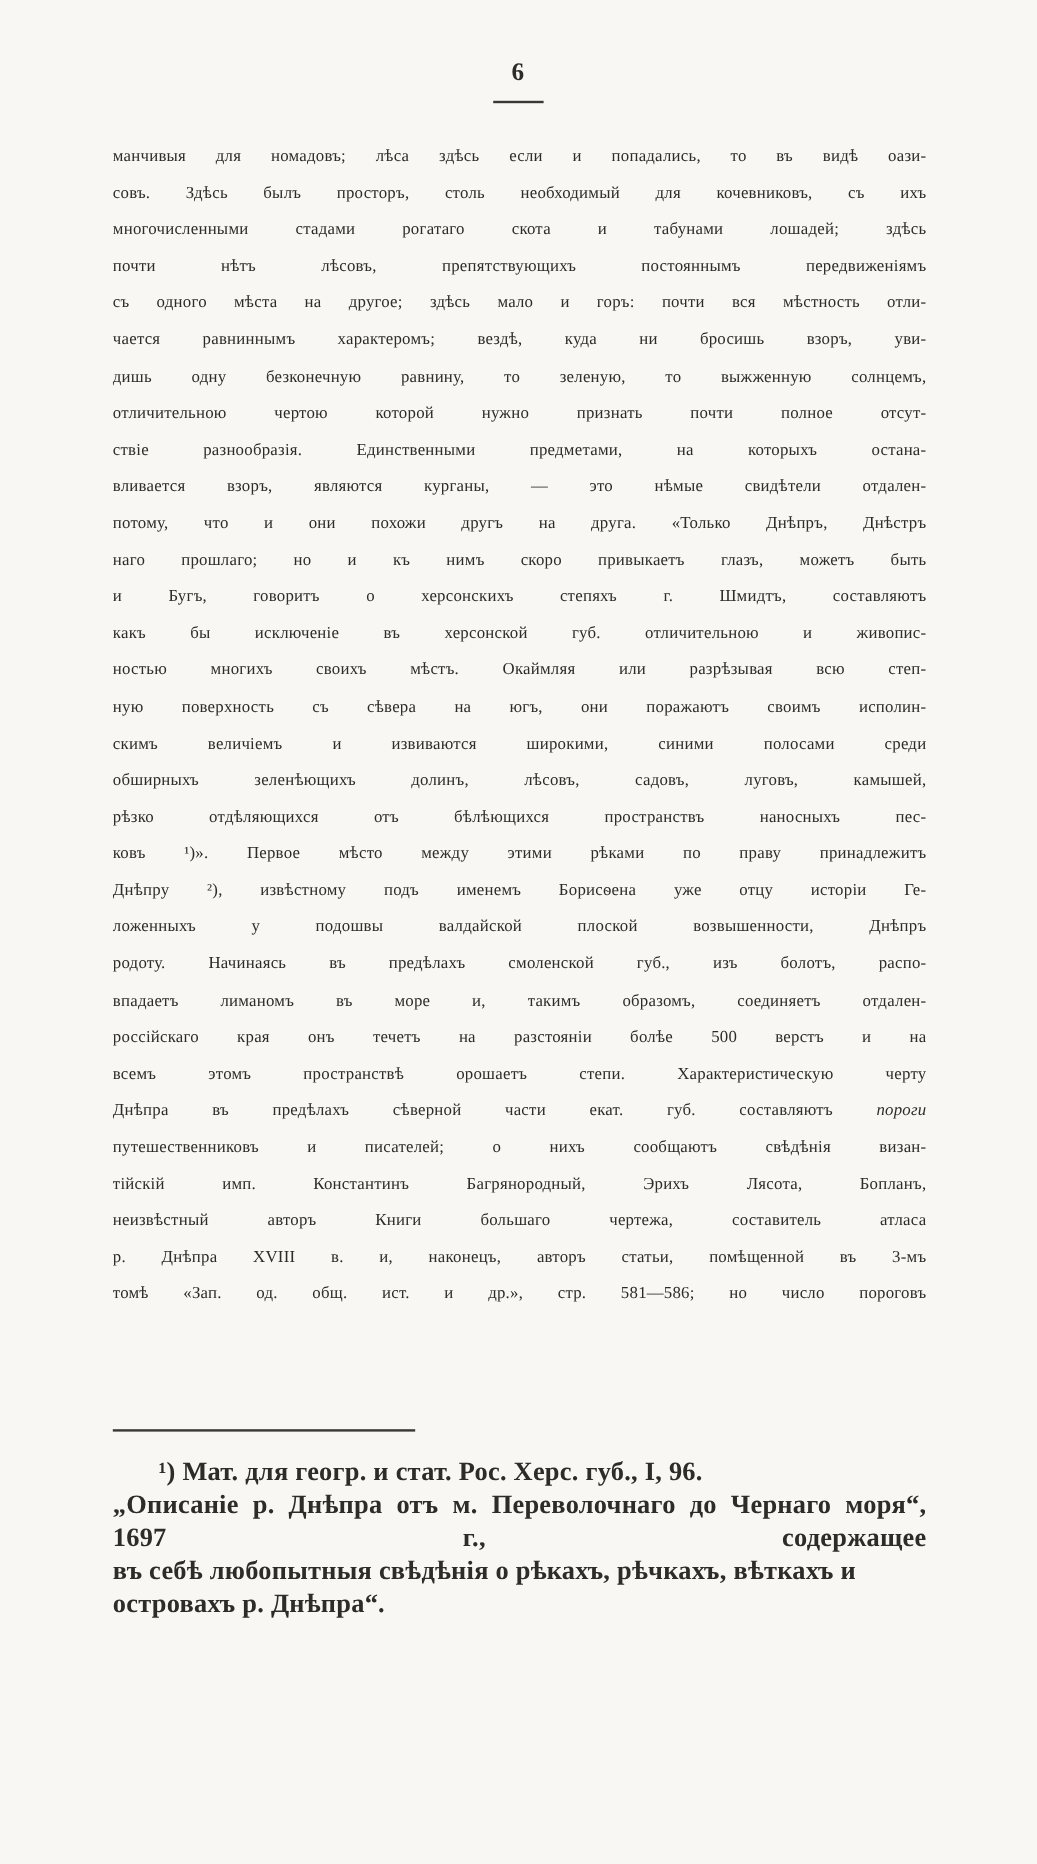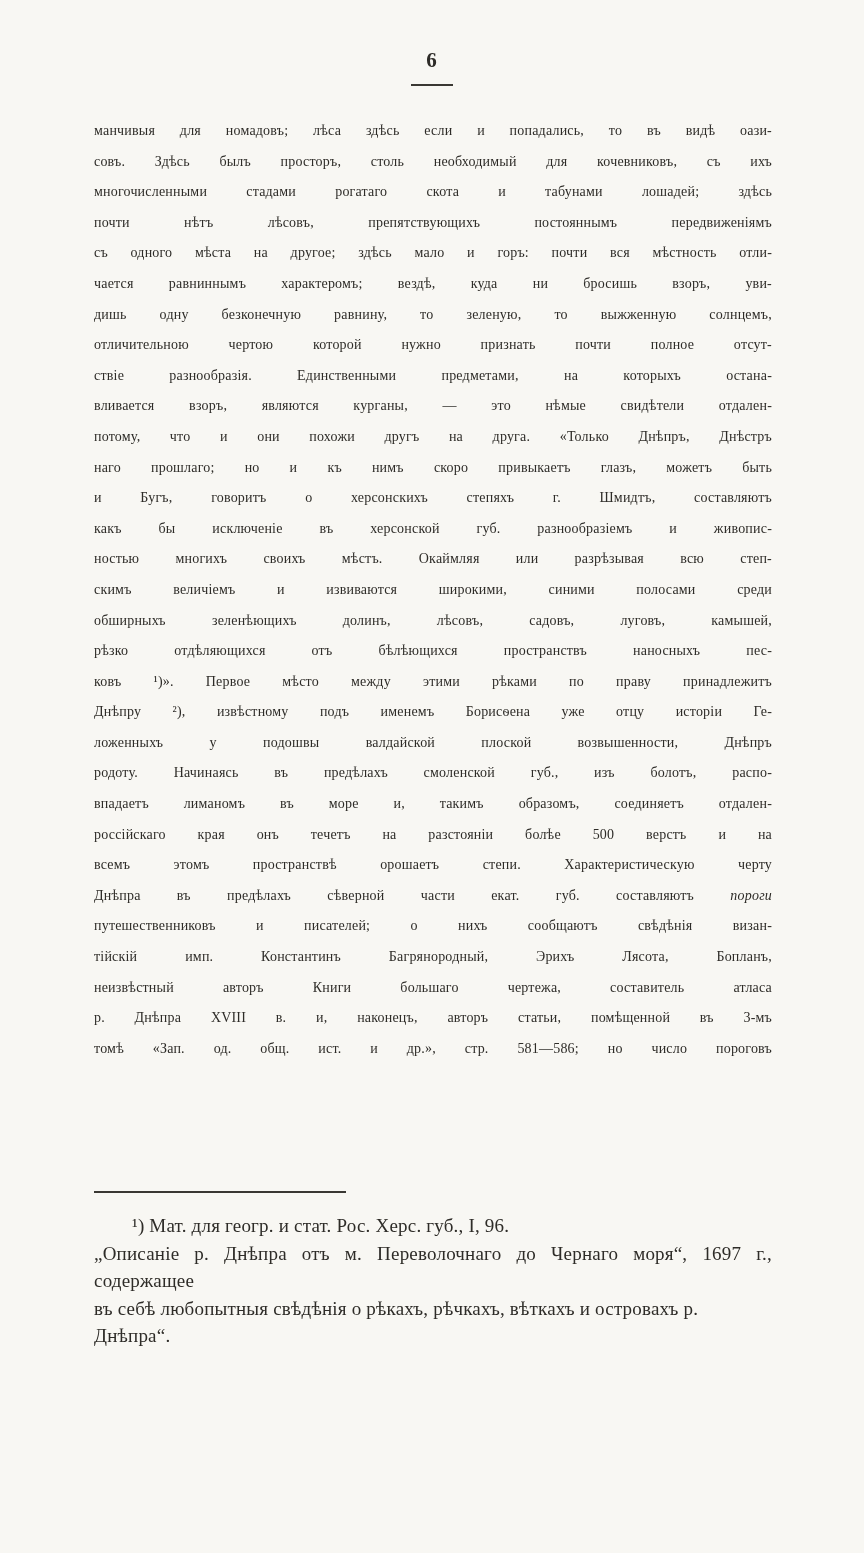--- a/index.html
+++ b/index.html
@@ -53,24 +53,25 @@
     top: 1191px; left: 94px;
     width: 252px; height: 2px;
     background: #3a3833;
   }
   .footnotes {
     position: absolute;
     top: 1212px; left: 94px;
     width: 678px;
   }
   .fn-line {
-    font-size: 19px;
+    font-size: 22px;
     line-height: 27.5px;
     letter-spacing: 0.2px;
     text-align: left;
+    font-weight: bold;
   }
   .fn-line.indent { text-indent: 38px; }
   .fn-line.just { text-align: justify; text-align-last: justify; }
 </style>
 </head>
 <body>
 
 <div class="sheet">
   <div class="page-number">6</div>
   <div class="page-rule"></div>
@@ -82,22 +83,23 @@
       <div class="body-line"><span>почти нѣтъ лѣсовъ, препятствующихъ постояннымъ передвиженіямъ</span></div>
       <div class="body-line"><span>съ одного мѣста на другое; здѣсь мало и горъ: почти вся мѣстность отли-</span></div>
       <div class="body-line"><span>чается равниннымъ характеромъ; вездѣ, куда ни бросишь взоръ, уви-</span></div>
       <div class="body-line"><span>дишь одну безконечную равнину, то зеленую, то выжженную солнцемъ,</span></div>
       <div class="body-line"><span>отличительною чертою которой нужно признать почти полное отсут-</span></div>
       <div class="body-line"><span>ствіе разнообразія. Единственными предметами, на которыхъ остана-</span></div>
       <div class="body-line"><span>вливается взоръ, являются курганы, — это нѣмые свидѣтели отдален-</span></div>
       <div class="body-line"><span>потому, что и они похожи другъ на друга. «Только Днѣпръ, Днѣстръ</span></div>
       <div class="body-line"><span>наго прошлаго; но и къ нимъ скоро привыкаетъ глазъ, можетъ быть</span></div>
       <div class="body-line"><span>и Бугъ, говоритъ о херсонскихъ степяхъ г. Шмидтъ, составляютъ</span></div>
-      <div class="body-line"><span>какъ бы исключеніе въ херсонской губ. разнообразіемъ и живопис-</span></div>
+      <div class="body-line"><span>какъ бы исключеніе въ херсонской губ. отличительною и живопис-</span></div>
       <div class="body-line"><span>ностью многихъ своихъ мѣстъ. Окаймляя или разрѣзывая всю степ-</span></div>
+      <div class="body-line"><span>ную поверхность съ сѣвера на югъ, они поражаютъ своимъ исполин-</span></div>
       <div class="body-line"><span>скимъ величіемъ и извиваются широкими, синими полосами среди</span></div>
       <div class="body-line"><span>обширныхъ зеленѣющихъ долинъ, лѣсовъ, садовъ, луговъ, камышей,</span></div>
       <div class="body-line"><span>рѣзко отдѣляющихся отъ бѣлѣющихся пространствъ наносныхъ пес-</span></div>
       <div class="body-line"><span>ковъ ¹)». Первое мѣсто между этими рѣками по праву принадлежитъ</span></div>
       <div class="body-line"><span>Днѣпру ²), извѣстному подъ именемъ Борисѳена уже отцу исторіи Ге-</span></div>
       <div class="body-line"><span>ложенныхъ у подошвы валдайской плоской возвышенности, Днѣпръ</span></div>
       <div class="body-line"><span>родоту. Начинаясь въ предѣлахъ смоленской губ., изъ болотъ, распо-</span></div>
       <div class="body-line"><span>впадаетъ лиманомъ въ море и, такимъ образомъ, соединяетъ отдален-</span></div>
       <div class="body-line"><span>россійскаго края онъ течетъ на разстояніи болѣе 500 верстъ и на</span></div>
       <div class="body-line"><span>всемъ этомъ пространствѣ орошаетъ степи. Характеристическую черту</span></div>

